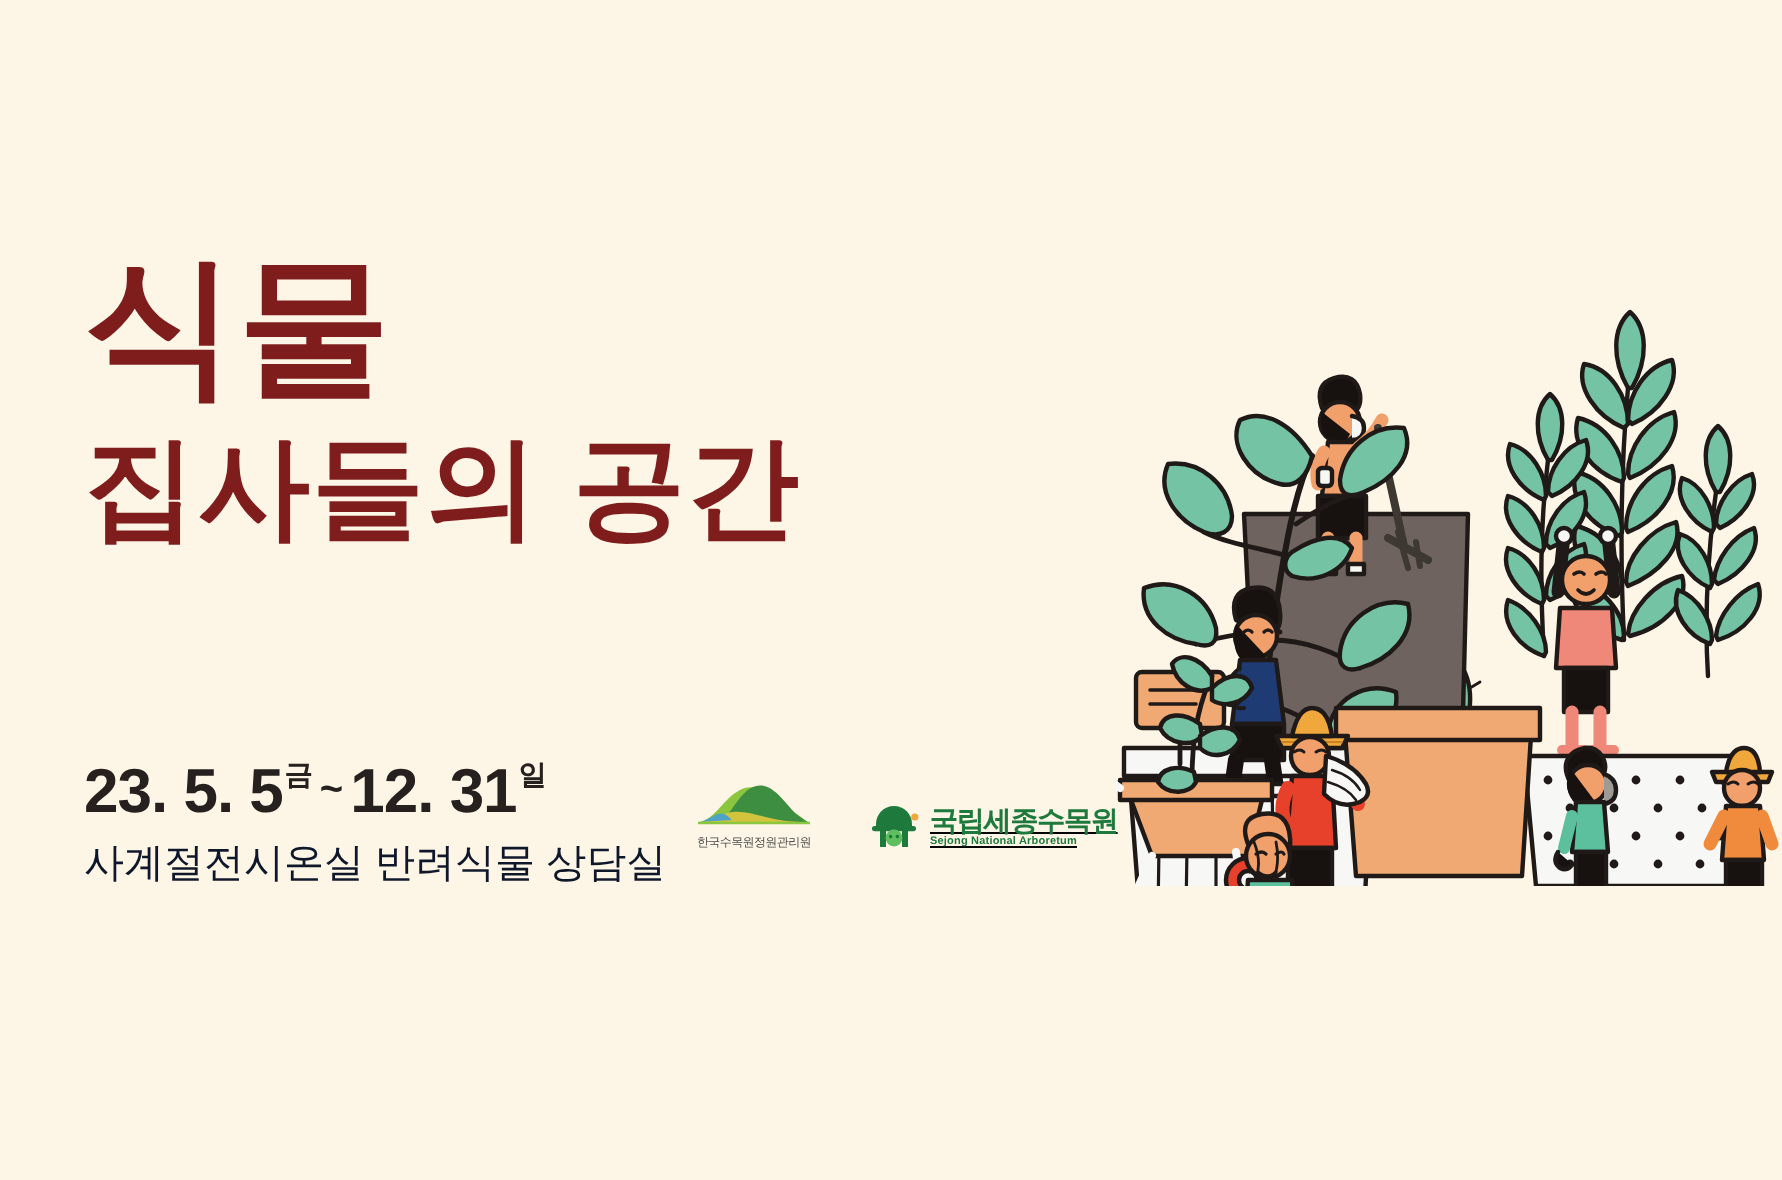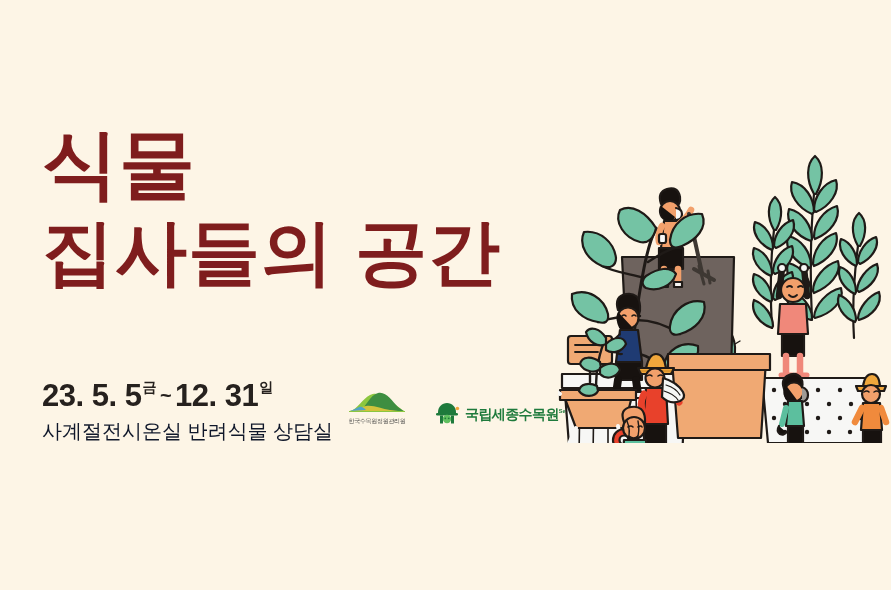--- a/index.html
+++ b/index.html
@@ -33,21 +33,21 @@
     font-weight: bold;
     letter-spacing: 1px;
     line-height: 1.0;
     white-space: nowrap;
   }
   #title-line-1 {
     font-size: 76px;
     margin-bottom: 14px;
   }
   #title-line-2 {
-    font-size: 72px;
+    font-size: 56px;
   }
 
   #date-row {
     position: absolute;
     left: 42px;
     top: 378px;
     display: flex;
     align-items: flex-start;
     color: #26211E;
     font-weight: bold;
@@ -101,21 +101,21 @@
     color: #4A4A48;
     letter-spacing: -0.3px;
     margin-top: 2px;
     white-space: nowrap;
   }
   #logo-sejong {
     flex-direction: row;
     align-items: center;
     gap: 5px;
   }
-  .sejong-text { display: flex; line-height: 1; }
+  .sejong-text { display: flex; flex-direction: column; line-height: 1; text-decoration: underline; }
   #logo-sejong-ko {
     font-size: 14px;
     font-weight: bold;
     color: #1E7A3C;
     letter-spacing: -0.6px;
     white-space: nowrap;
   }
   #logo-sejong-en {
     font-size: 5.5px;
     font-weight: bold;

